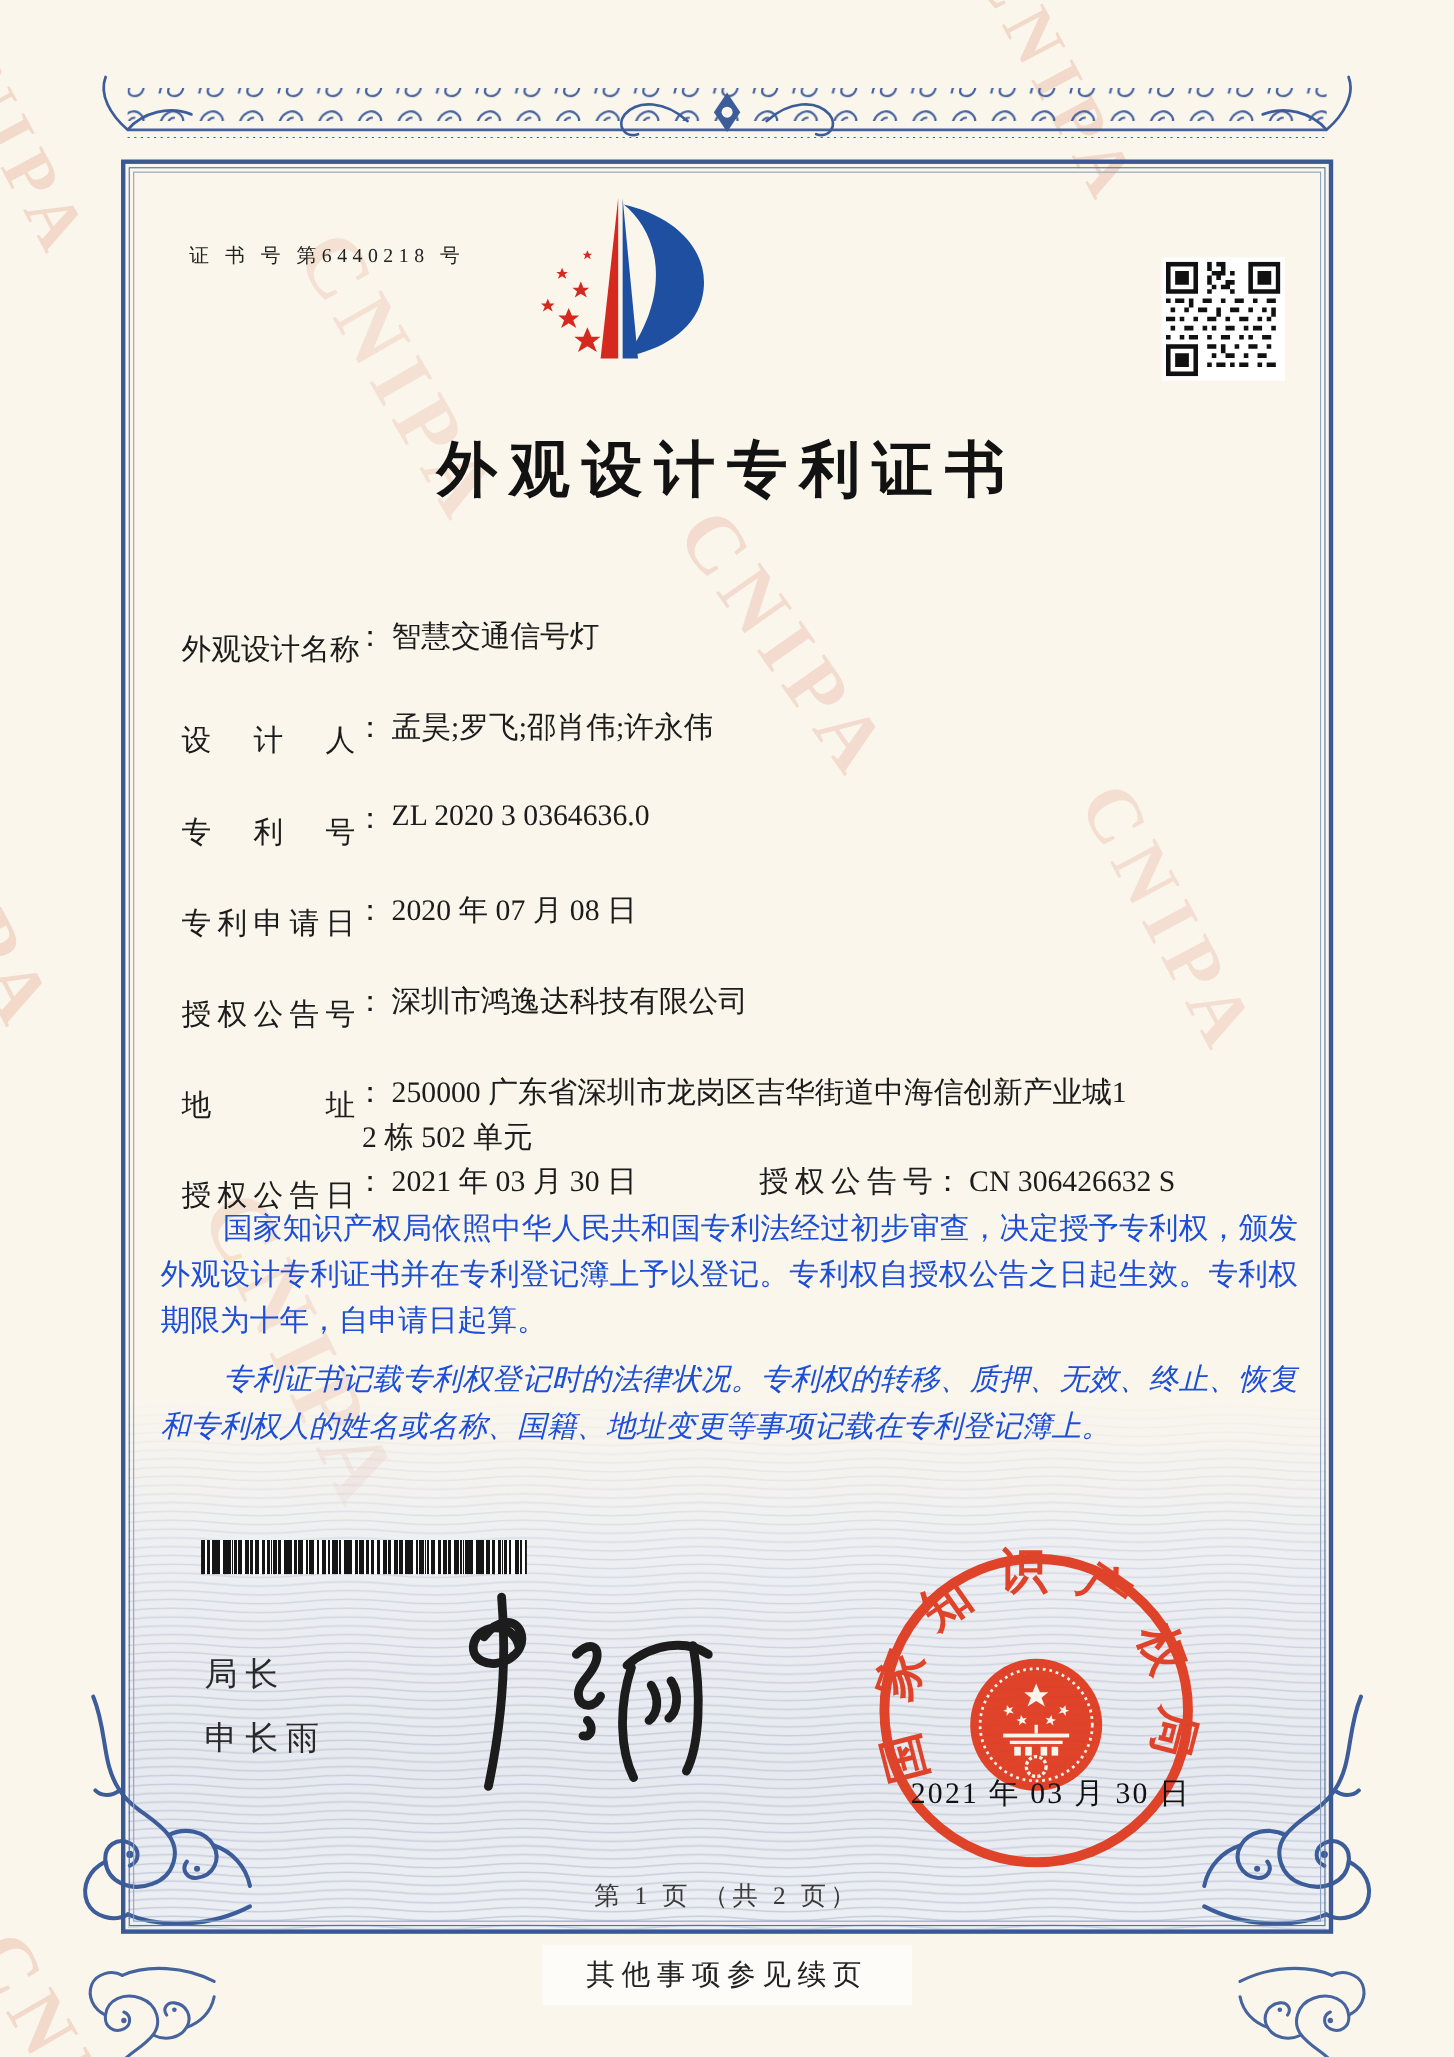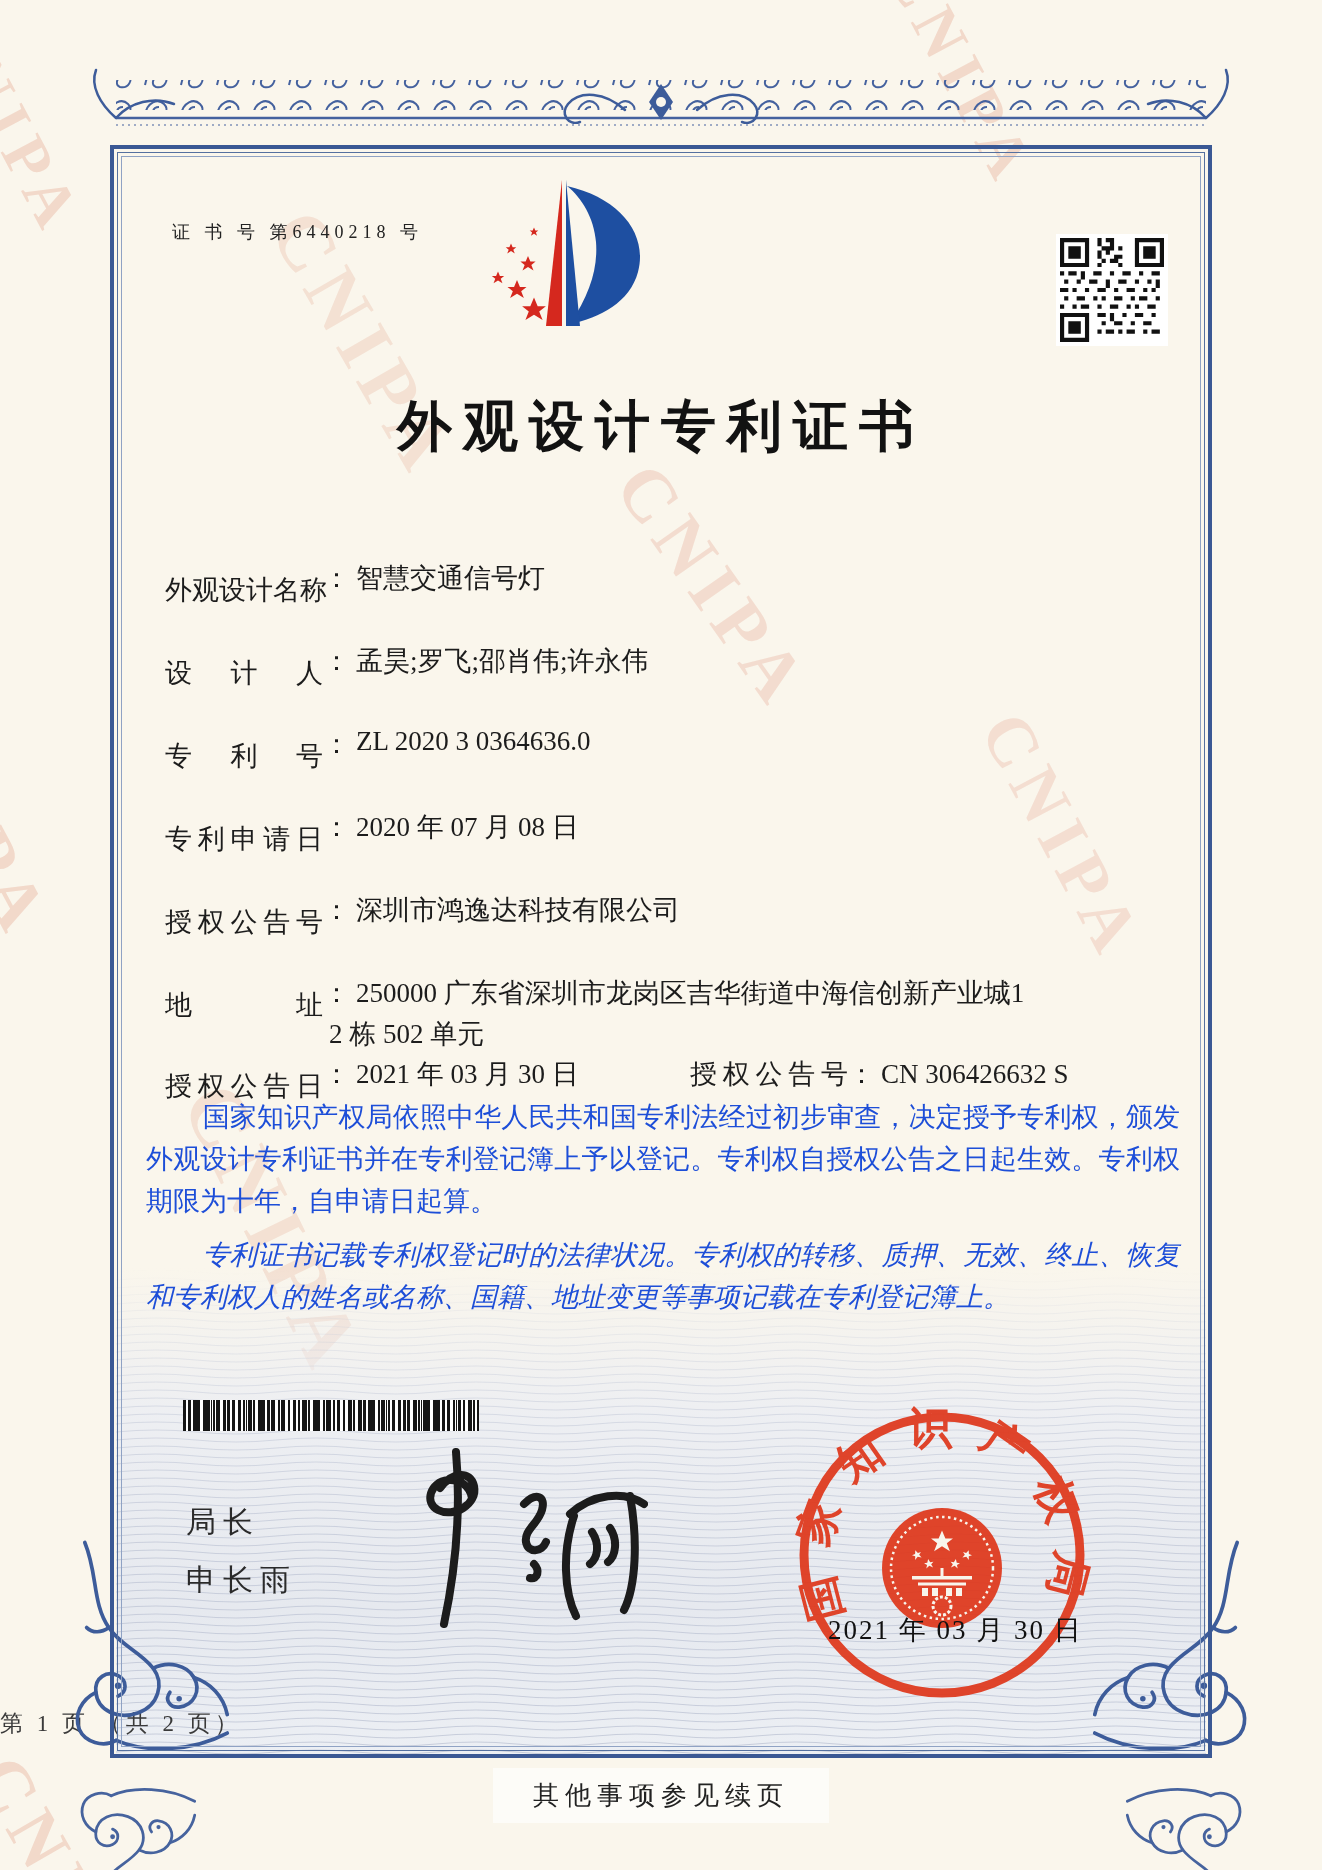--- a/index.html
+++ b/index.html
@@ -71,21 +71,21 @@
       repeating-linear-gradient(90deg,#151515 0 3px,transparent 3px 11px);
   }
   
   .director-title{position:absolute;left:186px;top:1502px;z-index:3;font-family:"Liberation Sans",sans-serif;font-size:30px;letter-spacing:7px;color:#2a2a2a;}
   .director-name{position:absolute;left:186px;top:1560px;z-index:3;font-family:"Liberation Sans",sans-serif;font-size:30px;letter-spacing:7px;color:#2a2a2a;}
   .signature{position:absolute;left:348px;top:1446px;width:300px;height:190px;z-index:3;}
   
   .seal{position:absolute;left:793px;top:1406px;width:298px;height:298px;z-index:4;opacity:.93;}
   .seal-date{position:absolute;left:828px;top:1612px;z-index:5;font-size:27px;letter-spacing:2px;color:#111;white-space:nowrap;}
   
-  .page-footer{position:absolute;left:0;width:1322px;top:1708px;z-index:3;font-size:23px;letter-spacing:4px;color:#3a3a3a;}
+  .page-footer{position:absolute;left:0;width:1322px;top:1708px;z-index:3;text-align:center;font-size:23px;letter-spacing:4px;color:#3a3a3a;}
   .continuation{
     position:absolute;left:50%;transform:translateX(-50%);top:1768px;z-index:3;
     background:#fdfcf8;padding:10px 40px;font-size:26px;letter-spacing:6px;color:#222;
     font-family:"DejaVu Serif","Liberation Serif",serif;white-space:nowrap;
   }
   
   .top-band{position:absolute;left:70px;top:62px;width:1182px;height:102px;z-index:4;}
   .corner{position:absolute;z-index:4;}
   .corner.bl{left:70px;top:1538px;width:185px;height:218px;}
   .corner.br{left:1067px;top:1538px;width:185px;height:218px;transform:scaleX(-1);}

